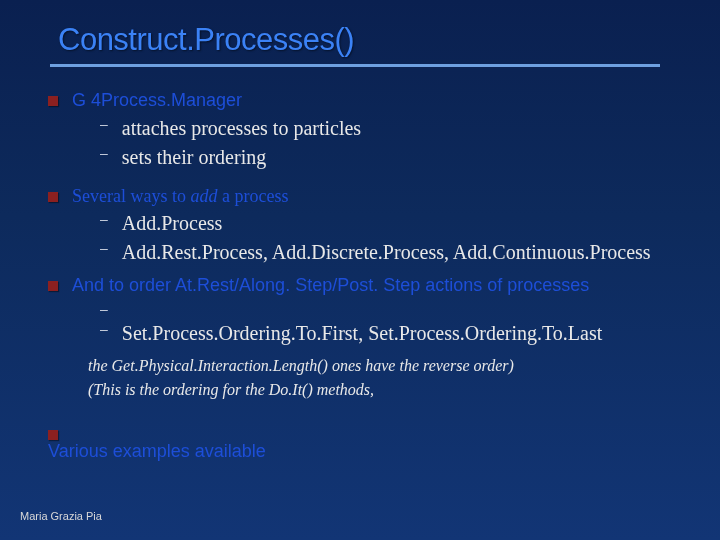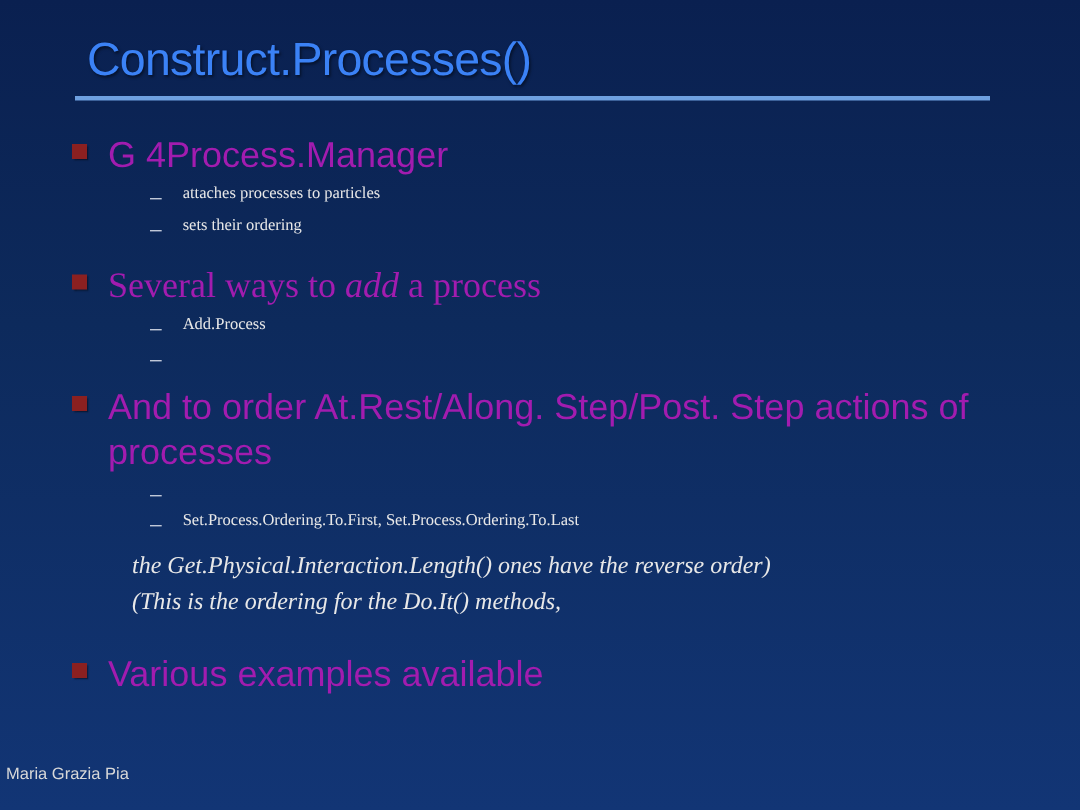--- a/index.html
+++ b/index.html
@@ -49,22 +49,22 @@
   .l1 .bullet {
     width: 10px;
     height: 10px;
     background: #8b2020;
     margin-top: 7px;
     margin-right: 14px;
     flex: 0 0 auto;
     box-shadow: 1px 1px 1px rgba(0,0,0,0.4);
   }
   .l1 .txt {
-    color: #a21caf;
-    font-size: 24px;
+    color: #1d4ed8;
+    font-size: 18px;
     line-height: 1.25;
   }
   .l1 .txt .ital {
     font-style: italic;
   }
   .l2group {
     padding-left: 52px;
     margin-top: 3px;
     margin-bottom: 8px;
   }
@@ -76,41 +76,41 @@
   .l2 .dash {
     color: #c0c8d8;
     font-size: 14px;
     margin-right: 14px;
     line-height: 1.35;
     font-family: Arial, sans-serif;
   }
   .l2 .txt {
     color: #e8e8e8;
     font-family: Georgia, 'Times New Roman', serif;
-    font-size: 11px;
+    font-size: 20px;
     line-height: 1.35;
   }
   .note {
     padding-left: 40px;
     color: #e8e8e8;
     font-family: Georgia, 'Times New Roman', serif;
     font-style: italic;
     font-size: 16px;
     line-height: 1.35;
     margin-top: 2px;
   }
   .footer {
     position: absolute;
-    left: 4px;
+    left: 20px;
     bottom: 18px;
     color: #d8d8d8;
     font-size: 11px;
   }
   .gap-lg { margin-top: 14px; font-family: Liberation Serif, serif; }
-  .gap-md { margin-top: 14px; }
+  .gap-md { margin-top: 14px; flex-direction: column; }
 </style>
 </head>
 <body>
 
 <div class="slide">
   <h1 class="title">Construct.Processes()</h1>
   <hr class="title-rule">
 
   <div class="content">
 
@@ -135,20 +135,21 @@
         <span>Several ways to </span><span class="ital">add</span><span> a process</span>
       </div>
     </div>
     <div class="l2group">
       <div class="l2">
         <div class="dash">–</div>
         <div class="txt">Add.Process</div>
       </div>
       <div class="l2">
         <div class="dash">–</div>
+        <div class="txt">Add.Rest.Process, Add.Discrete.Process, Add.Continuous.Process</div>
       </div>
     </div>
 
     <div class="l1">
       <div class="bullet"></div>
       <div class="txt">And to order At.Rest/Along. Step/Post. Step actions of processes</div>
     </div>
     <div class="l2group">
       <div class="l2">
         <div class="dash">–</div>

